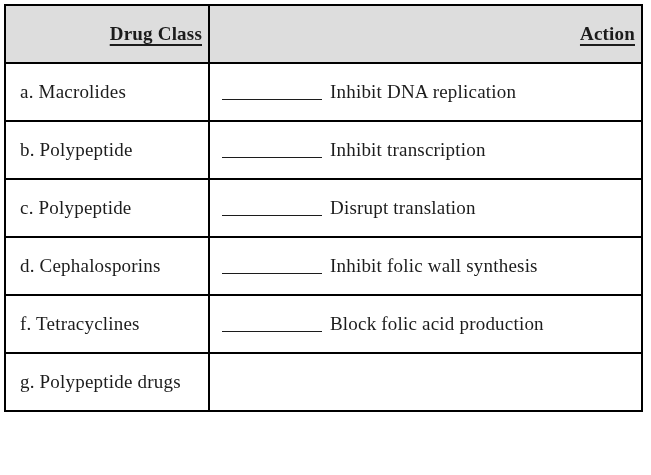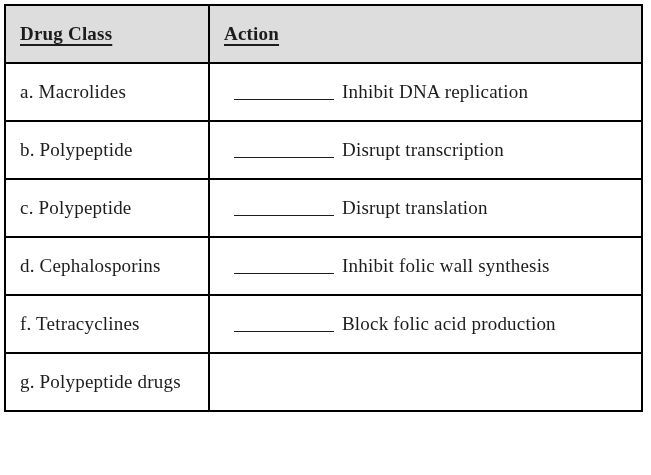--- a/index.html
+++ b/index.html
@@ -26,24 +26,24 @@
   .match-table td {
     border: 2px solid var(--border-color, #000000);
     height: 56px;
     padding: 0 6px 0 14px;
     vertical-align: middle;
     font-size: 19px;
     letter-spacing: 0.2px;
     white-space: nowrap;
     overflow: hidden;
   }
-  .match-table td.action-cell { padding-left: 24px; margin-left: 48px; }
+  .match-table td.action-cell { padding-left: 12px; margin-left: 48px; }
   .match-table th {
     background: var(--header-bg, #dddddd);
-    text-align: left;
+    text-align: right;
     font-weight: bold;
   }
   .match-table th span.header-label {
     text-decoration: underline;
     text-decoration-thickness: 2px;
     text-underline-offset: 4px;
   }
   .blank-line {
     display: inline-block;
     width: 100px;
@@ -74,21 +74,21 @@
   <tbody>
     <tr>
       <td class="drug-cell">a. Macrolides</td>
       <td class="action-cell">
         <span class="blank-line"></span><span>Inhibit DNA replication</span>
       </td>
     </tr>
     <tr>
       <td class="drug-cell">b. Polypeptide</td>
       <td class="action-cell">
-        <span class="blank-line"></span><span>Disrupt transcription</span>
+        <span class="blank-line"></span><span>Inhibit transcription</span>
       </td>
     </tr>
     <tr>
       <td class="drug-cell">c. Polypeptide</td>
       <td class="action-cell">
         <span class="blank-line"></span><span>Disrupt translation</span>
       </td>
     </tr>
     <tr>
       <td class="drug-cell">d. Cephalosporins</td>

